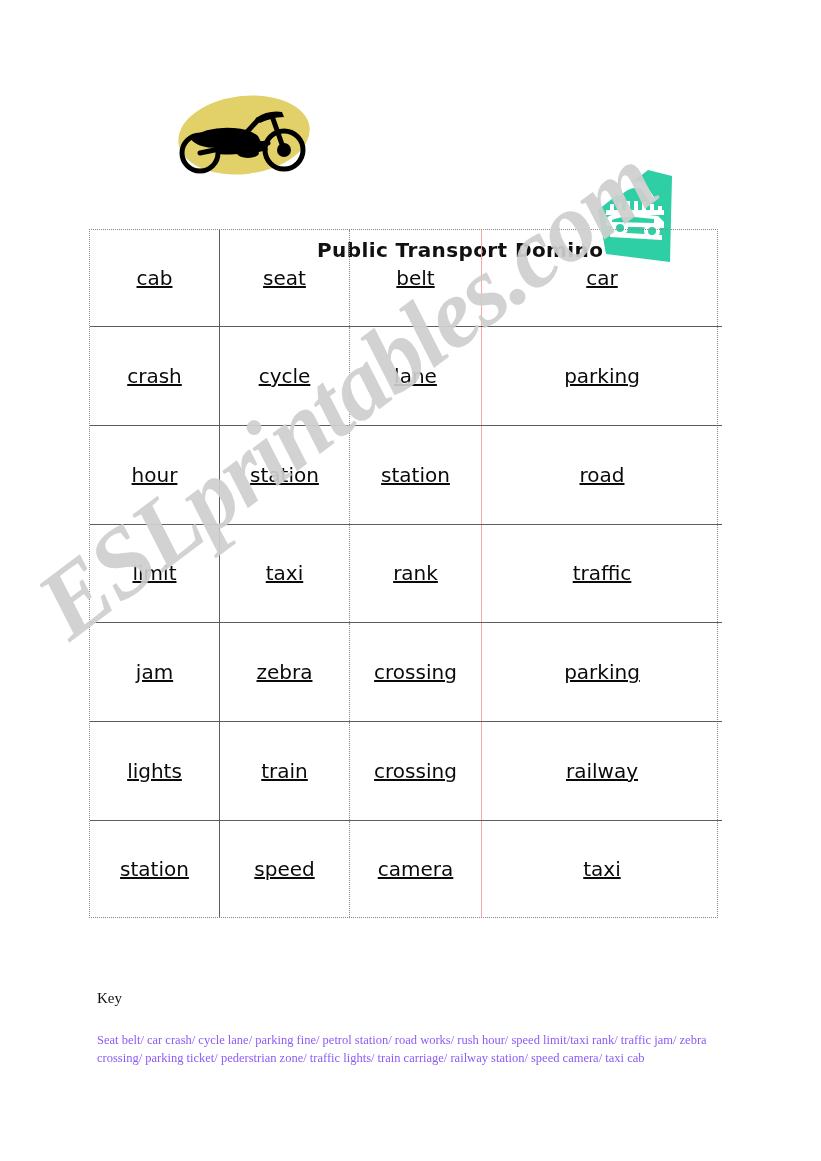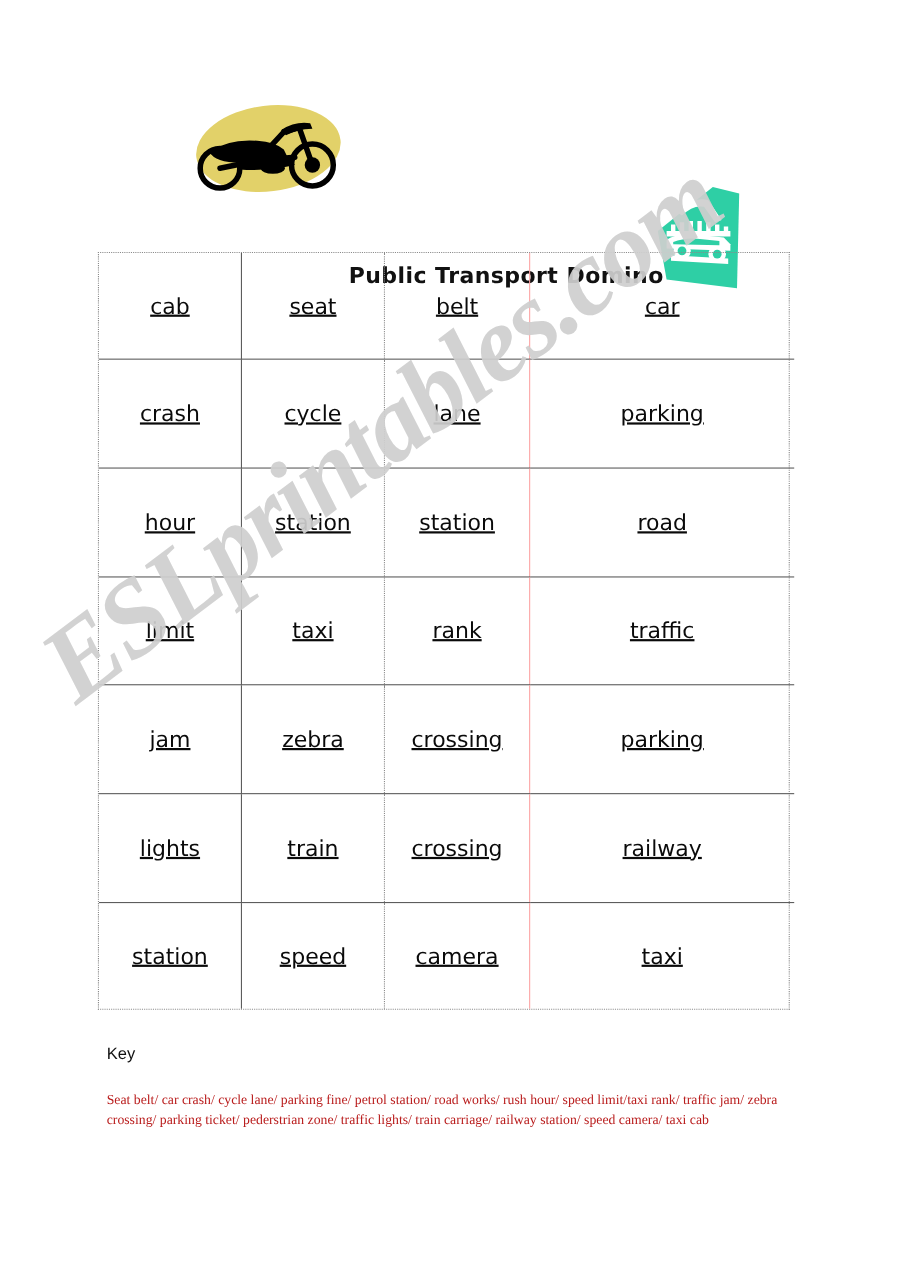--- a/index.html
+++ b/index.html
@@ -129,30 +129,31 @@
 
   
   #key-section {
     position: absolute;
     left: 97px;
     top: 950px;
     width: 640px;
     z-index: 4;
   }
   #key-title {
-    font-family: Liberation Sans, sans-serif;
+    font-family: Liberation Serif, serif;
     font-size: 15px;
     color: #111111;
     margin-bottom: 24px;
+    margin-top: 40px;
   }
   #key-body {
     font-family: "Liberation Serif", serif;
     font-size: 12.5px;
     line-height: 1.45;
-    color: #b91c1c;
+    color: #8b5cf6;
     text-align: left;
   }
 </style>
 </head>
 <body>
 
 <div id="watermark">ESLprintables.com</div>
 
 <div id="header">
 

